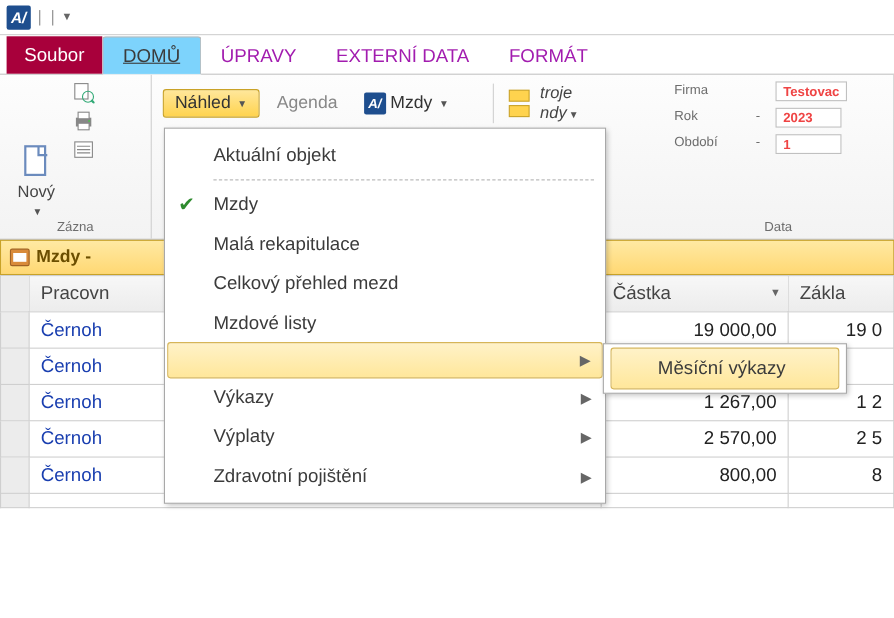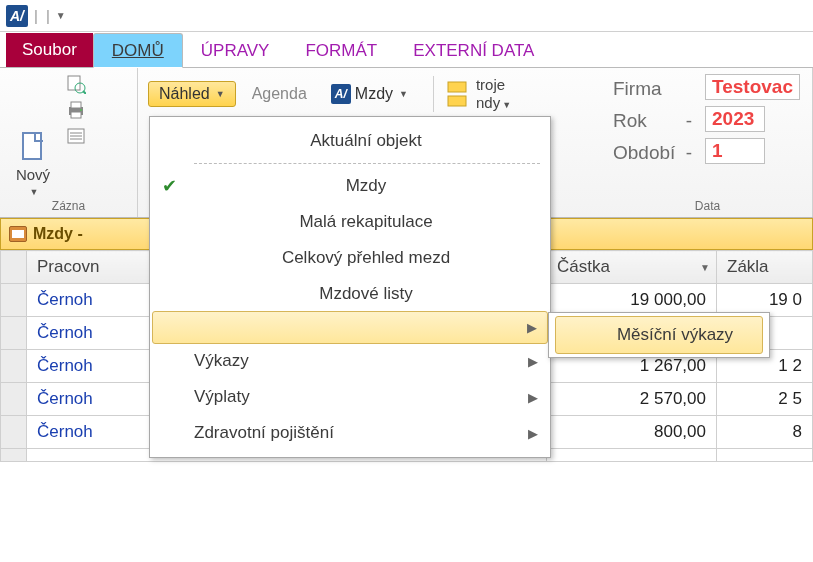--- a/index.html
+++ b/index.html
@@ -27,28 +27,28 @@
   .small-col { display: flex; flex-direction: column; gap: 6px; padding-top: 2px; }
   .small-ico { width: 20px; height: 20px; cursor: pointer; }
   .drop-arr { font-size: 9px; margin-left: 2px; color: #555; }
 
   .nahled-btn { display: flex; align-items: center; gap: 4px; background: linear-gradient(#ffe79b,#ffd34e); border: 1px solid #c9a227; padding: 3px 10px; border-radius: 3px; cursor: pointer; color: #333; font-size: 16px; }
   .ribbon-txtbtn { display: flex; align-items: center; gap: 4px; padding: 3px 8px; color: #888; font-size: 16px; cursor: pointer; }
   .ribbon-txtbtn.enabled { color: #333; }
   .mini-app-icon { width: 20px; height: 20px; background: #1e4e8e; color: #fff; display: inline-flex; align-items: center; justify-content: center; font-weight: bold; font-size: 12px; font-style: italic; border-radius: 2px; }
 
   .data-group { padding: 6px 10px 0; min-width: 210px; }
-  .data-row { display: flex; align-items: flex-end; gap: 10px; margin-bottom: 6px; font-size: 19px; color: #6d6d6d; }
+  .data-row { display: flex; align-items: flex-start; gap: 10px; margin-bottom: 6px; font-size: 12px; color: #6d6d6d; }
   .data-row .lbl { width: 60px; }
   .data-row .dash { width: 12px; text-align: center; }
   .data-row .val { border: 1px solid #c0c0c0; background: #fff; padding: 1px 6px; min-width: 60px; color: #ef4444; font-weight: 600; }
 
   
   .menu { position: absolute; top: 34px; left: 0; width: 402px; background: #fff; border: 1px solid #a8a8a8; box-shadow: 2px 2px 5px rgba(0,0,0,.25); z-index: 20; padding: 6px 0; }
-  .menu-item { display: flex; align-items: center; padding: 8px 12px 8px 44px; font-size: 17px; color: #3b3b3b; position: relative; cursor: pointer; justify-content: center; }
+  .menu-item { display: flex; align-items: center; padding: 8px 12px 8px 44px; font-size: 17px; color: #3b3b3b; position: relative; cursor: pointer; }
   .menu-item .chk { position: absolute; left: 12px; color: #2e8b2e; font-size: 18px; }
   .menu-item .sub { margin-left: auto; color: #666; font-size: 13px; }
   .menu-item.hover { background: linear-gradient(#fff2c8,#ffe79b); border: 1px solid #d6b558; margin: -1px 2px; padding: 8px 10px 8px 42px; border-radius: 3px; }
   .menu-sep { height: 1px; margin: 4px 10px 4px 44px; border-top: 1px dashed #bcbcbc; }
 
   .submenu { position: absolute; left: 100%; top: 0; margin-left: 1px; width: 222px; background: #fff; border: 1px solid #a8a8a8; box-shadow: 2px 2px 5px rgba(0,0,0,.25); padding: 4px; z-index: 21; }
   .submenu .menu-item.hover { padding-left: 42px; }
   .tab-header { display: flex; align-items: center; background: linear-gradient(#ffe9a3,#ffd873); border: 1px solid #c9a227; height: 32px; padding: 0 8px; gap: 6px; font-size: 16px; font-weight: 600; color: #6b4e00; }
   .tab-ico { width: 18px; height: 16px; background: #d98b3a; border: 1px solid #a06225; border-radius: 2px; display: inline-block; position: relative; }
   .tab-ico::before { content: ""; position: absolute; left: 2px; top: 3px; right: 2px; bottom: 3px; background: #fff; }
@@ -70,22 +70,22 @@
   <div class="app-icon">A/</div>
   <span class="qat-sep">|</span>
   <span class="qat-sep">|</span>
   <span class="qat-drop">▼</span>
 </div>
 
 <div class="tabs">
   <div class="tab file">Soubor</div>
   <div class="tab active">DOMŮ</div>
   <div class="tab">ÚPRAVY</div>
+  <div class="tab">EXTERNÍ DATA</div>
   <div class="tab">FORMÁT</div>
-  <div class="tab">EXTERNÍ DATA</div>
 </div>
 
 <div class="ribbon">
 
   <div class="group" style="width:138px">
     <div class="grp-body">
       <div class="big-btn">
         <svg class="ico" viewBox="0 0 32 32">
             <rect x="6" y="3" width="18" height="26" fill="#fff" stroke="#6b8bbd" stroke-width="2"></rect>
             <polyline points="18,3 18,11 26,11" fill="none" stroke="#6b8bbd" stroke-width="2"></polyline>
@@ -165,21 +165,21 @@
 
       <div class="ribbon-txtbtn">
         <span>Agenda</span>
       </div>
       <div class="ribbon-txtbtn enabled">
         <span class="mini-app-icon">A/</span>
         <span>Mzdy</span>
         <span class="drop-arr">▼</span>
       </div>
 
-      <div style="margin-left:9px; border-left:1px solid #d0d0d0; padding-left:10px; display:flex; align-items:center; gap:6px;">
+      <div style="margin-left:24px; border-left:1px solid #d0d0d0; padding-left:10px; display:flex; align-items:center; gap:6px;font-style:italic;">
         <svg width="26" height="32" viewBox="0 0 26 32">
             <rect x="4" y="4" width="18" height="10" fill="#ffd34e" stroke="#c9a227"></rect>
             <rect x="4" y="18" width="18" height="10" fill="#ffd34e" stroke="#c9a227"></rect>
           </svg>
         <div style="font-size:15px; color:#444; line-height:1.2;">
           <div>troje</div>
           <div><span>ndy</span><span class="drop-arr">▼</span></div>
         </div>
       </div>
     </div>

